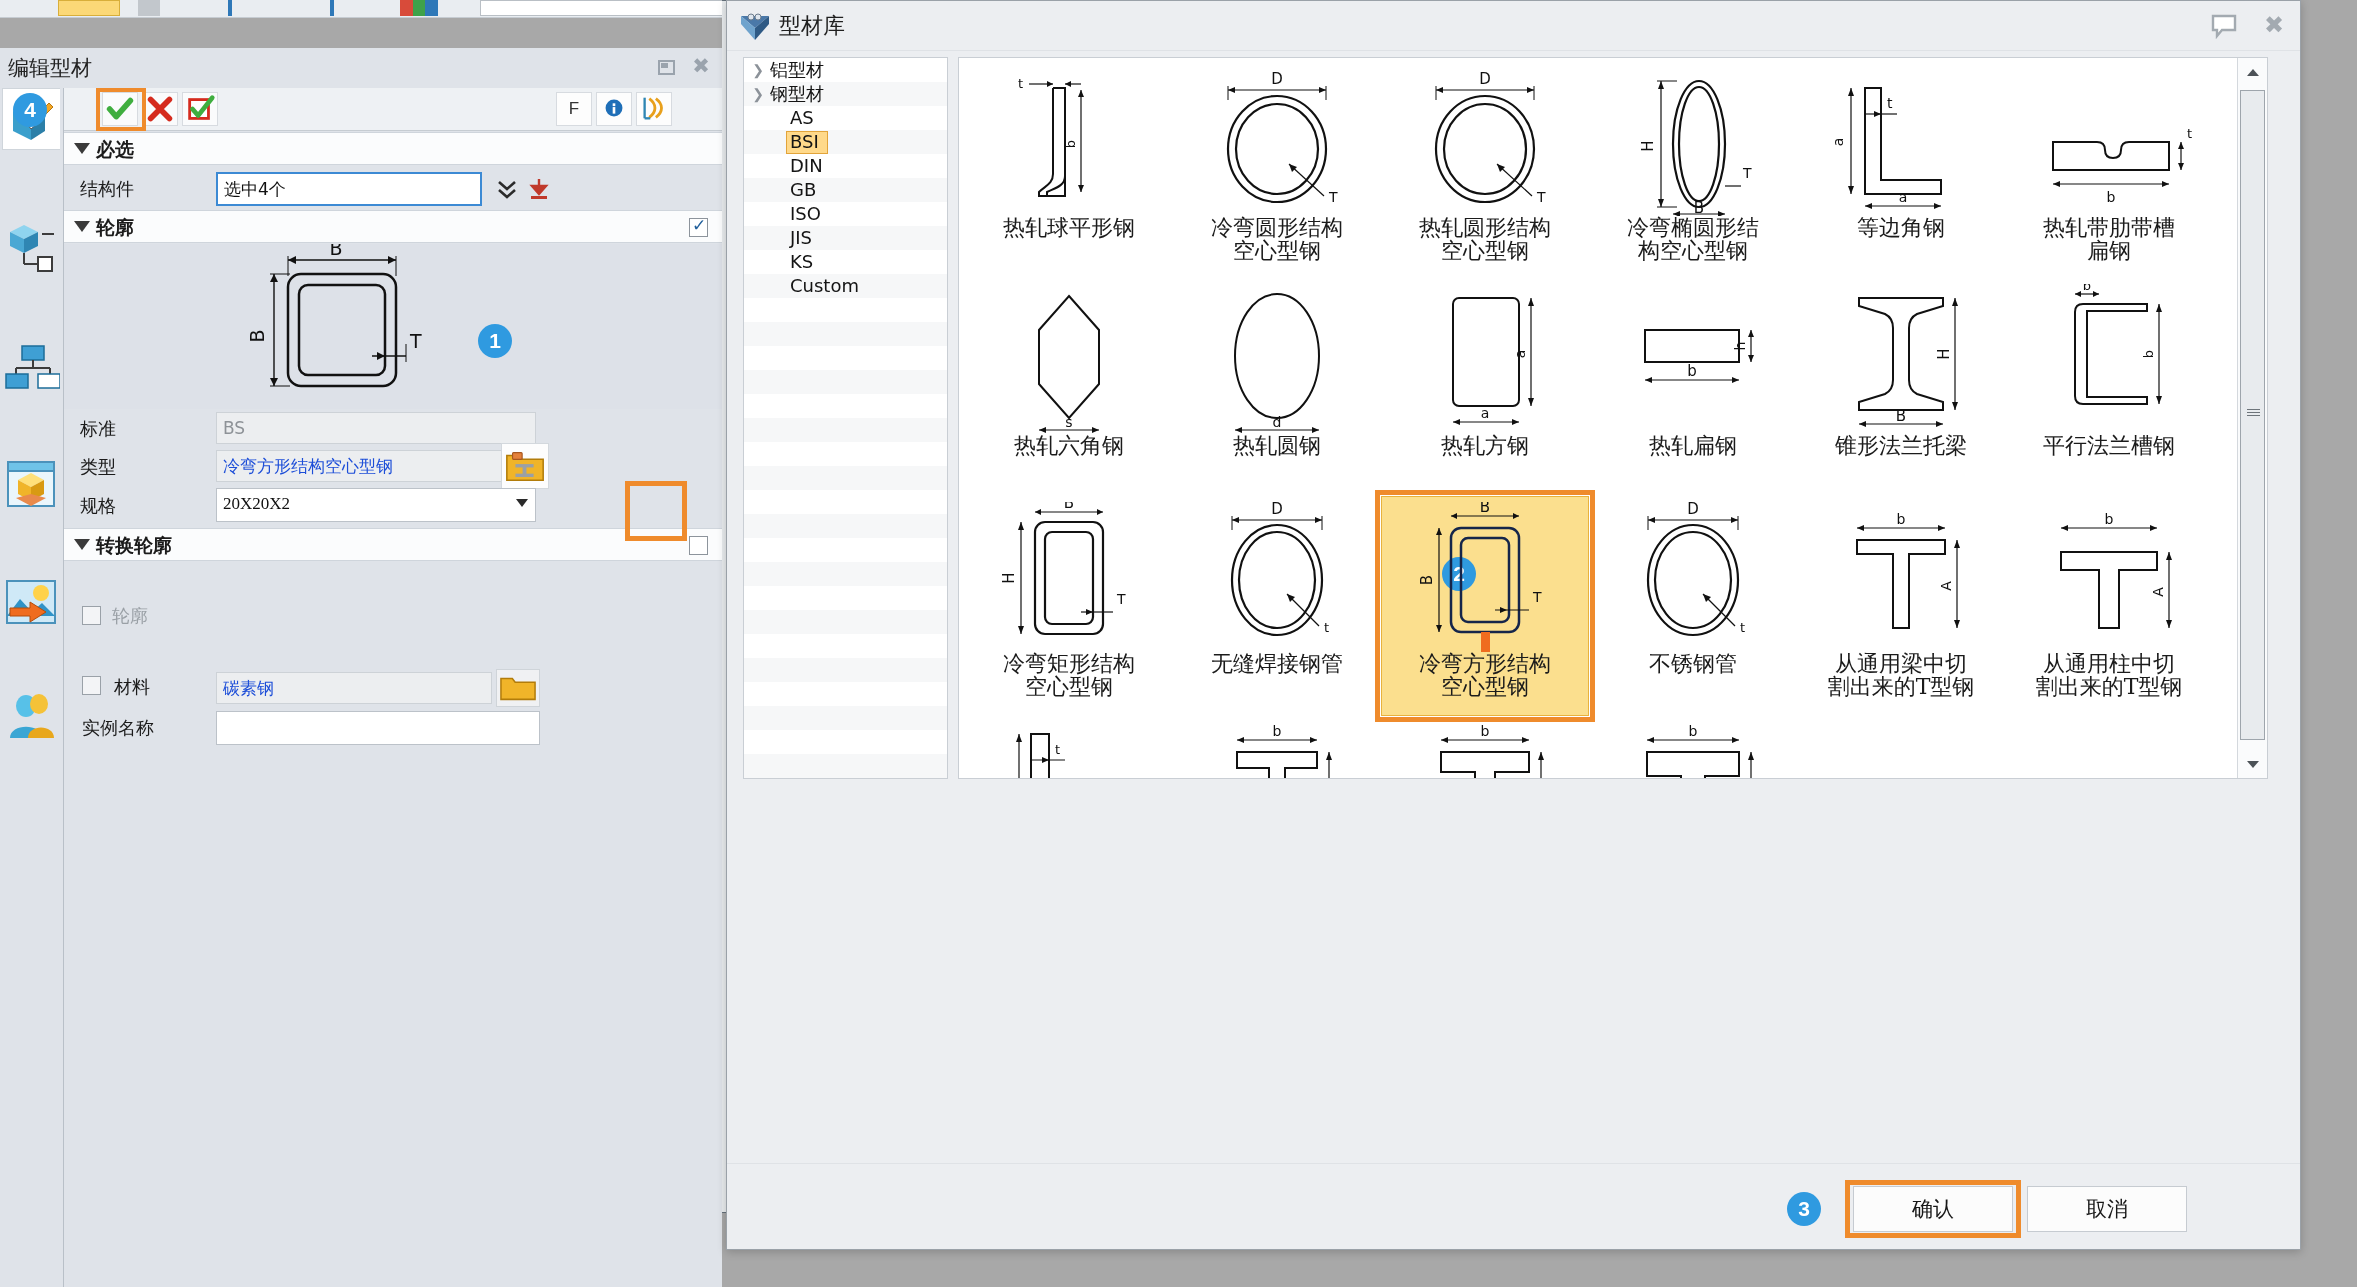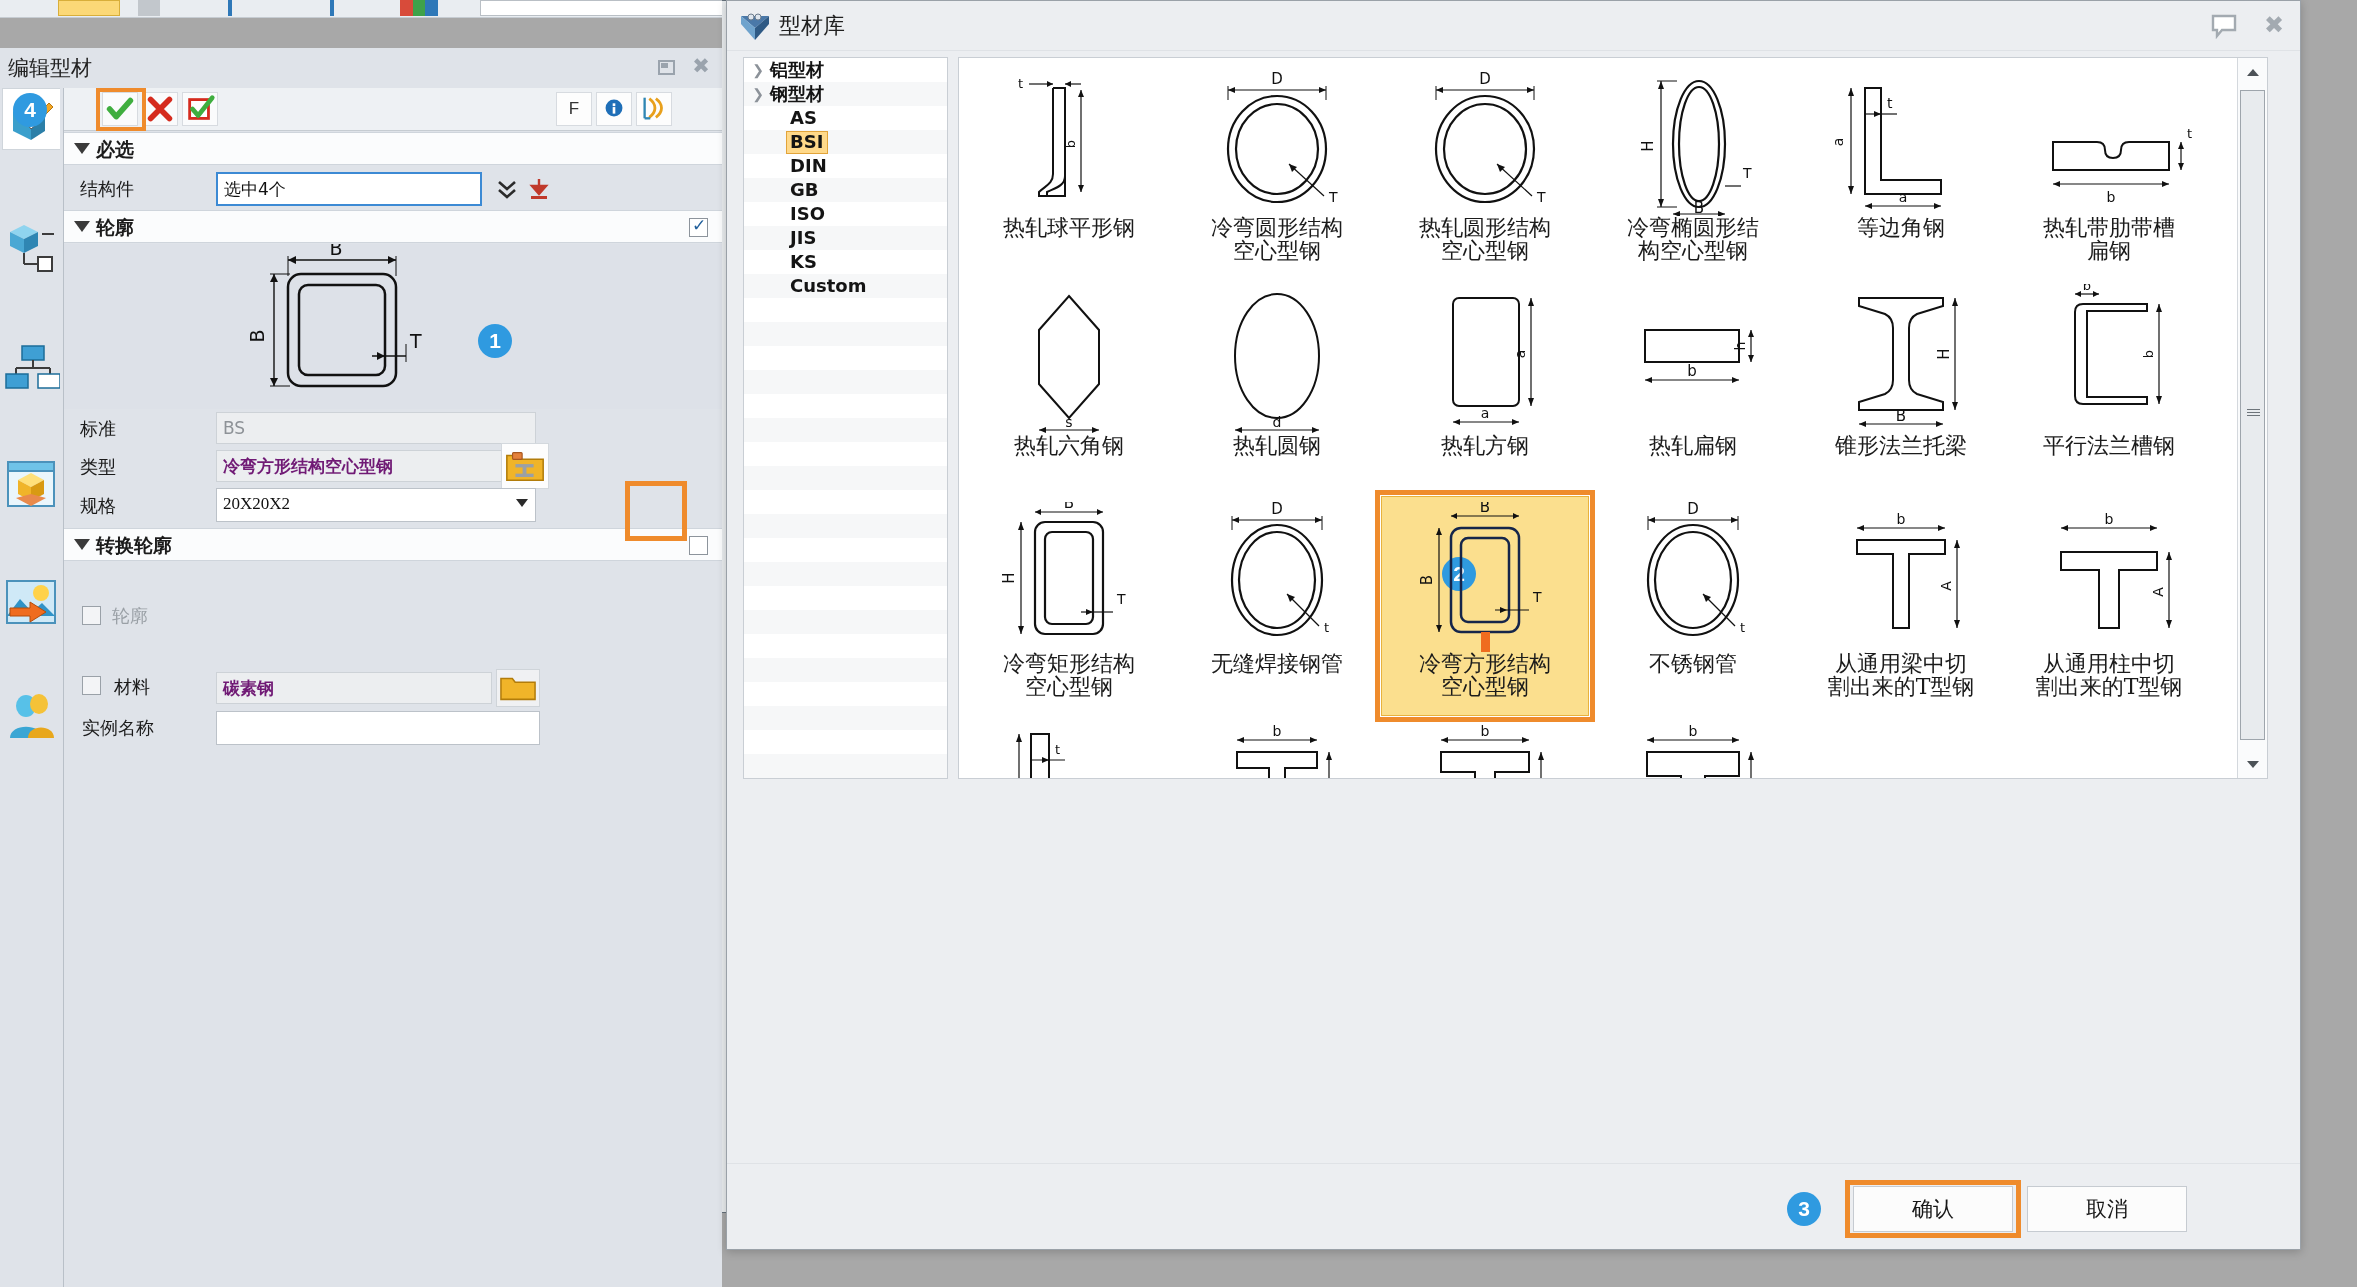--- a/index.html
+++ b/index.html
@@ -106,21 +106,21 @@
   .prop-lbl{
     position:absolute; font-size:18px; color:#1b1b1b;
     font-family:"DejaVu Serif",serif;
   }
   .prop-field{
     position:absolute; background:#fff; border:1px solid #bcc2c9;
     font-size:17px; color:#111; padding:2px 6px; line-height:26px;
     font-family:"DejaVu Sans",sans-serif;
   }
   .prop-field.ro{ background:#eceef0; color:#8d9297; border:1px solid #cdd2d7; }
-  .prop-field.ro2{ background:#eceef0; color:#701a75; border:1px solid #cdd2d7;font-weight:bold; }
+  .prop-field.ro2{ background:#eceef0; color:#1d4ed8; border:1px solid #cdd2d7; }
   .prop-field.focus{ border:2px solid #3c8ad4; }
   .prop-field.empty-ro{ background:#eceef0; border:1px solid #cdd2d7; }
 
   .ddl-arrow{
     position:absolute; right:8px; top:11px; width:0;height:0;
     border-left:6px solid transparent;border-right:6px solid transparent;border-top:8px solid #2a2a2a;
   }
 
   .chk{
     position:absolute; width:19px; height:19px; border:1px solid #9aa1a8;
@@ -167,21 +167,21 @@
   .tree-row{
     position:relative; height:24px; line-height:24px; font-size:18px;
     color:#141414; cursor:pointer; white-space:nowrap;
     font-family:"DejaVu Sans",sans-serif;
   }
   .tree-row.alt{ background:#f6f7f8; }
   .tree-row .tw{
     position:absolute; left:6px; top:0; width:16px; height:24px;
     color:#8c9299; font-size:14px; line-height:24px; text-align:center;
   }
-  .tree-row .tlabel{ position:absolute;font-weight:bold; }
+  .tree-row .tlabel{ position:absolute; }
   .tree-row.lvl0 .tlabel{ left:26px; }
   .tree-row.lvl1 .tlabel{ left:46px; }
   .tree-row .sel-bg{
     position:absolute; left:42px; top:1px; height:23px;
     background:#ffd98a; border:1px solid #e2a43a;
   }
 
   #grid-panel{
     position:absolute; left:231px; top:56px; width:1310px; height:722px;
     background:#fff; border:1px solid #c9ced4; overflow:hidden;

